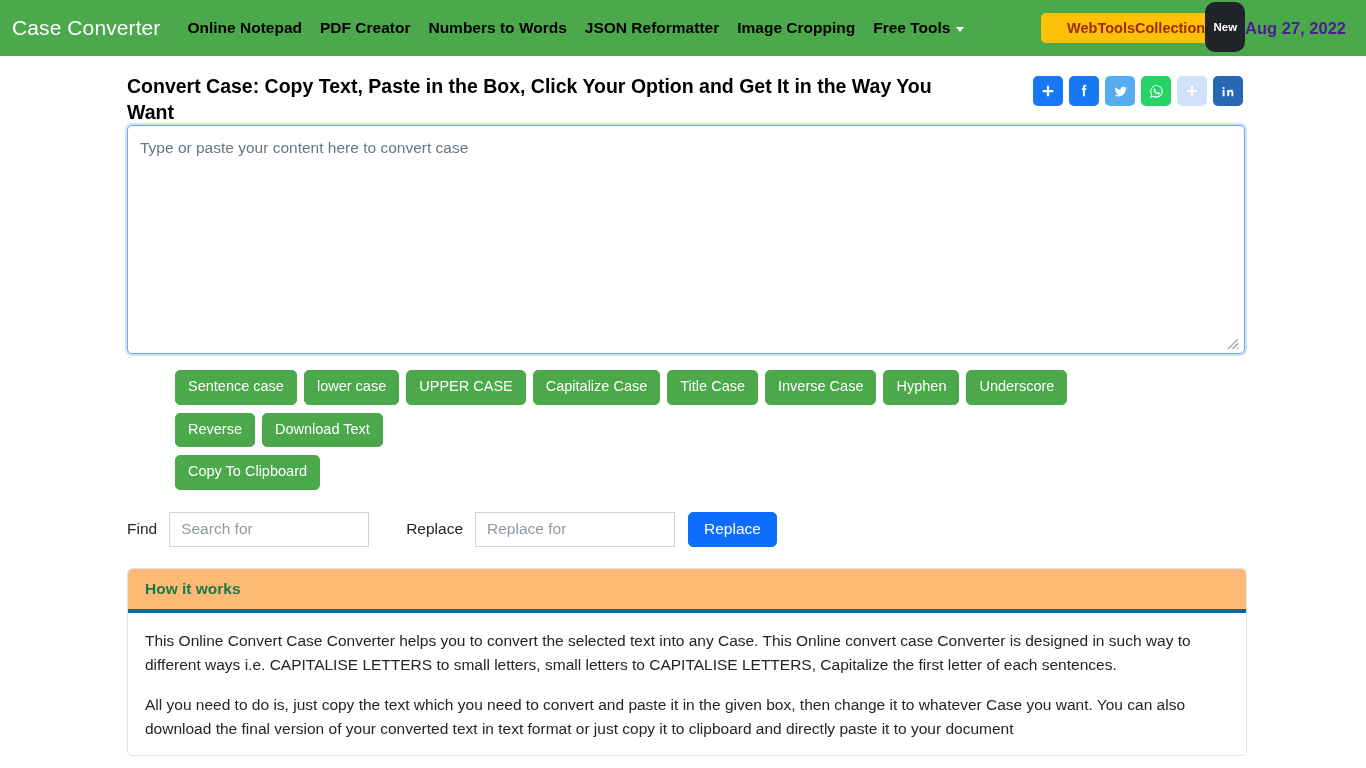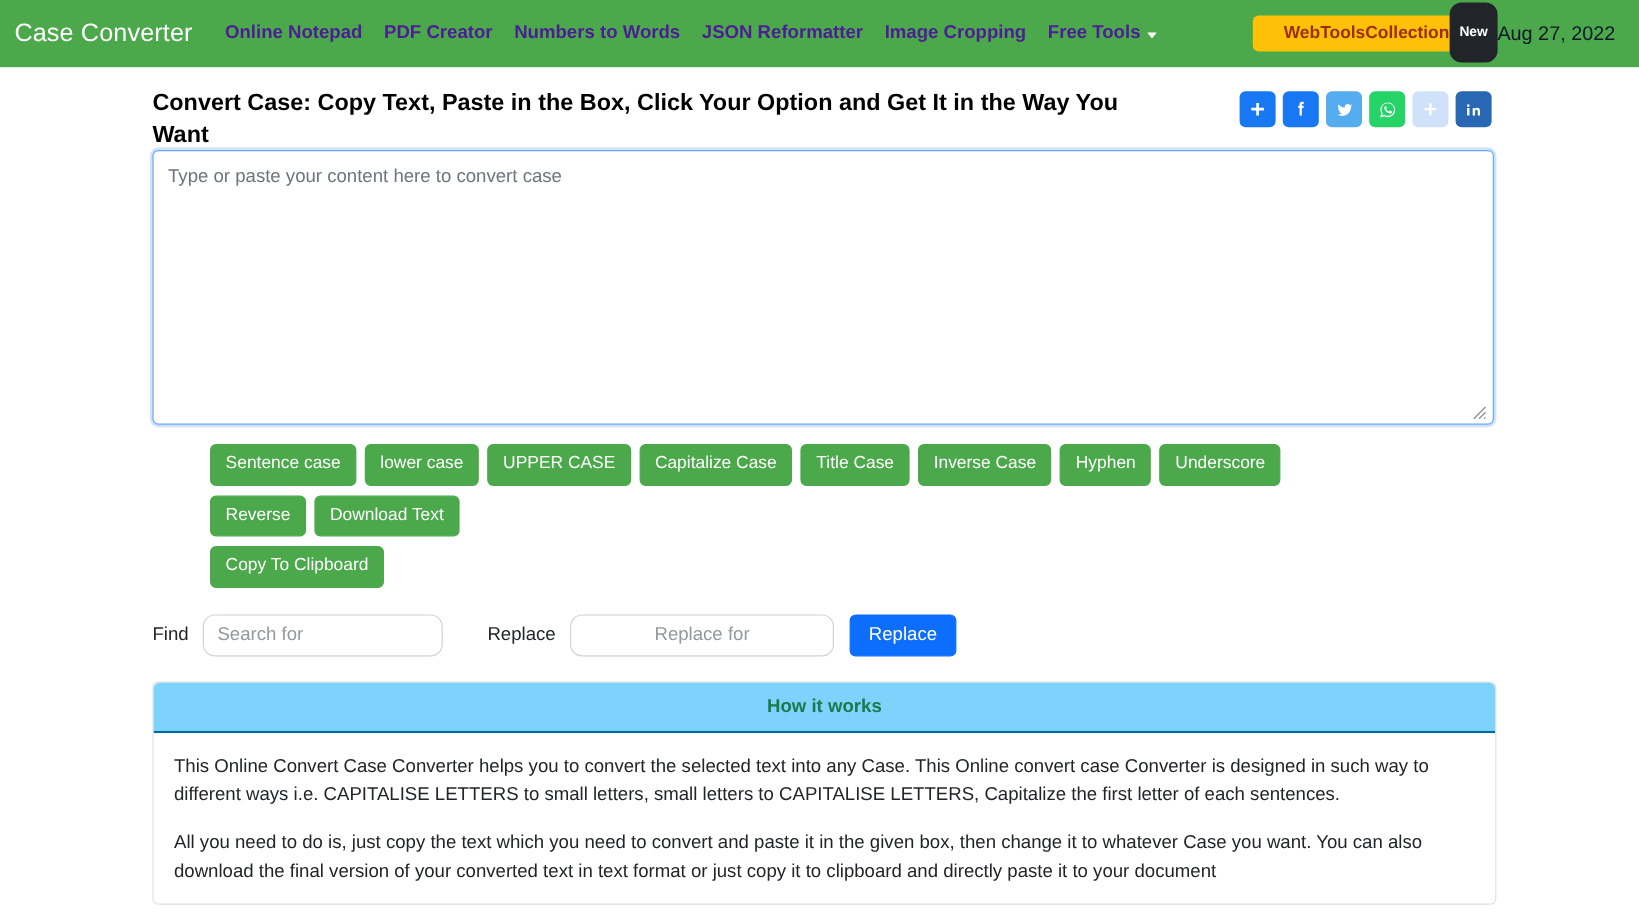--- a/index.html
+++ b/index.html
@@ -29,21 +29,21 @@
     margin-right: 18px;
     white-space: nowrap;
     cursor: pointer;
   }
   .nav-links {
     display: flex;
     align-items: center;
     gap: 0px;
   }
   .nav-link {
-    color: #4c1d95;
+    color: #000000;
     font-size: 15.5px;
     font-weight: 600;
     padding: 0 9px;
     white-space: nowrap;
     cursor: pointer;
     line-height: 56px;
   }
   .nav-link.dropdown { display: flex; align-items: center; gap: 6px; line-height: normal; }
   .caret {
     width: 0; height: 0;
@@ -81,23 +81,23 @@
     background: #212529;
     color: #ffffff;
     font-size: 11.5px;
     font-weight: 700;
     padding: 19px 8px;
     border-radius: 10px;
     line-height: 1.05;
     white-space: nowrap;
   }
   .nav-date {
-    color: #0f172a;
+    color: #4c1d95;
     font-size: 16.5px;
-    font-weight: 400;
+    font-weight: 700;
     white-space: nowrap;
     text-align: center;
   }
 
   
   .page {
     padding: 0;
   }
   .container {
     width: 1120px;
@@ -196,30 +196,30 @@
     gap: 0;
   }
   .fr-label {
     font-size: 15.5px;
     color: #212529;
     white-space: nowrap;
   }
   .fr-input {
     height: 35px;
     border: 1px solid #ced4da;
-    border-radius: 10px;
+    border-radius: 0;
     font-size: 15.5px;
     font-family: "Liberation Sans", sans-serif;
     padding: 12px 11px;
     color: #212529;
     background: #fff;
   }
   .fr-input::placeholder { color: #9299a0; }
   #find-input { width: 200px; margin-left: 12px; }
-  #replace-input { width: 220px; margin-left: 12px; text-align: center; }
+  #replace-input { width: 200px; margin-left: 12px; }
   .fr-label-2 { margin-left: 37px; }
   .replace-btn {
     margin-left: 13px;
     background: #0d6efd;
     border: 1px solid #0d6efd;
     color: #fff;
     font-size: 15.5px;
     font-family: "Liberation Sans", sans-serif;
     padding: 7px 15px 8px;
     border-radius: 5px;
@@ -229,25 +229,24 @@
 
   
   .card {
     margin-top: 21px;
     border: 1px solid #dee2e6;
     border-radius: 5px;
     background: #fff;
     width: 1120px;
   }
   .card-header {
-    background: #7dd3fc;
-    border-bottom: 2px solid #0369a1;
+    background: #fdba74;
+    border-bottom: 4px solid #0369a1;
     padding: 11px 17px;
     border-radius: 5px 5px 0 0;
-    text-align: center;
   }
   .card-header-title {
     color: #1b7a4b;
     font-weight: 700;
     font-size: 15.5px;
   }
   .card-body {
     padding: 16px 17px 14px;
   }
   .para {

